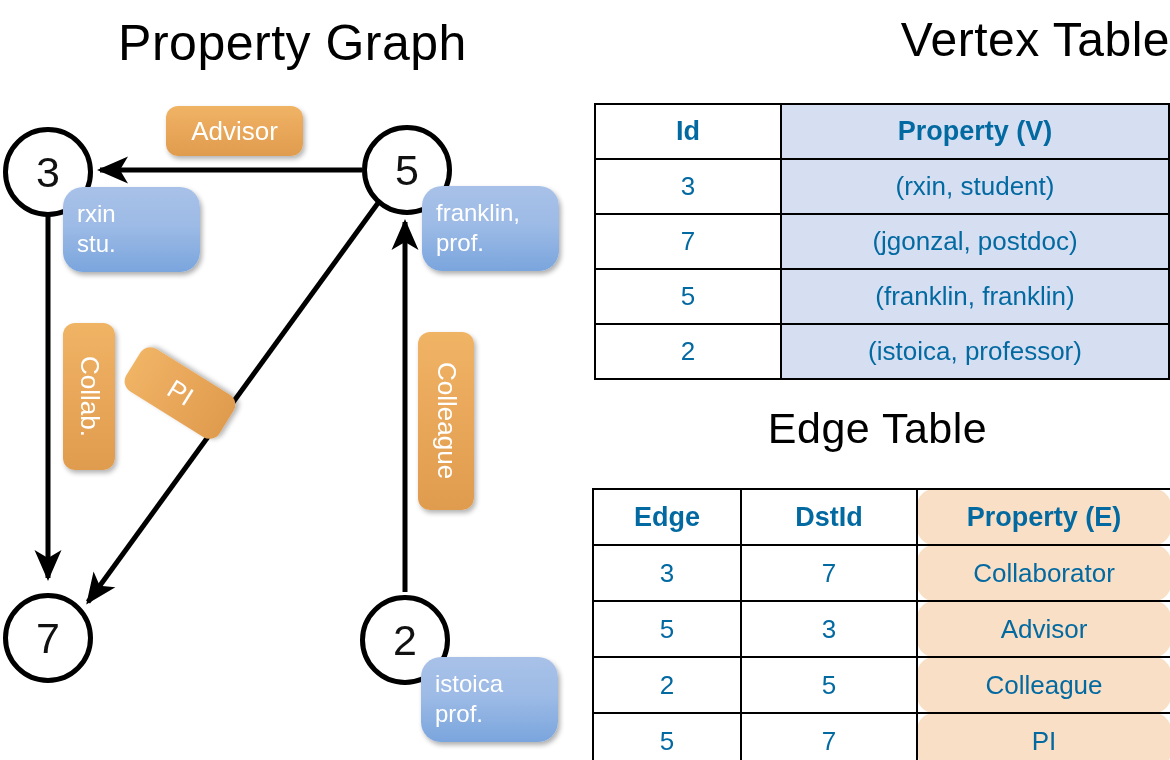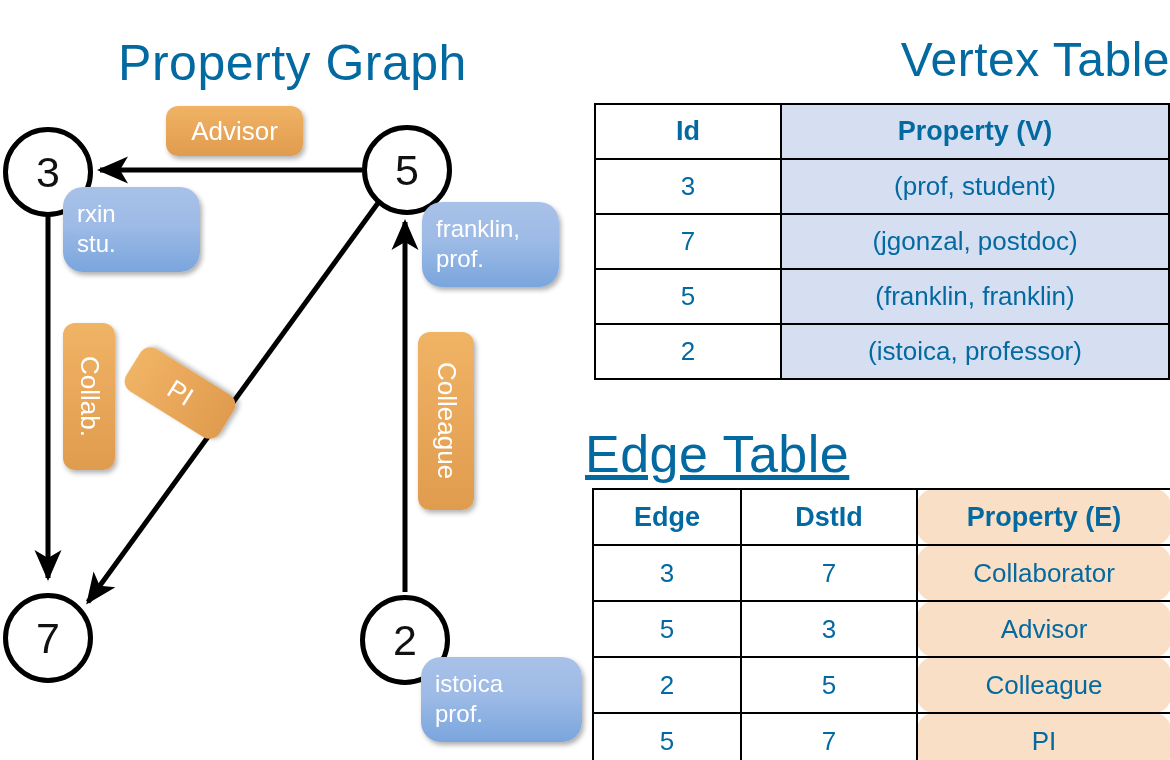--- a/index.html
+++ b/index.html
@@ -14,42 +14,41 @@
     overflow: hidden;
     font-family: "Liberation Sans", sans-serif;
     color: #000000;
   }
 
   
   .heading {
     position: absolute;
     font-family: "Liberation Sans", sans-serif;
     font-weight: 300;
-    color: #0369a1;
+    color: #000000;
     white-space: nowrap;
     letter-spacing: 0.5px;
-    margin-top: 20px;
   }
   #title-property-graph {
     left: 0; top: 14px;
     width: 585px;
     text-align: center;
     font-size: 50px;
   }
   #title-vertex-table {
     left: 585px; top: 12px;
     width: 585px;
     text-align: right;
     font-size: 48px;
   }
   #title-edge-table {
     left: 585px; top: 404px;
     width: 585px;
-    font-size: 52px;
-    text-decoration: underline;
+    text-align: center;
+    font-size: 43px;
   }
 
   
   #graph-panel {
     position: absolute;
     left: 0; top: 0;
     width: 585px; height: 760px;
   }
   #graph-edges {
     position: absolute;
@@ -176,33 +175,33 @@
     <span class="node-label">3</span>
   </div>
   <div class="prop-box" style="left:63px; top:187px; width:137px; height:85px;">
     <div>rxin</div>
     <div>stu.</div>
   </div>
 
   <div class="node" style="left:362px; top:125px;">
     <span class="node-label">5</span>
   </div>
-  <div class="prop-box" style="left:422px; top:186px; width:137px; height:85px;margin-top:16px;">
+  <div class="prop-box" style="left:422px; top:186px; width:137px; height:85px;">
     <div>franklin,</div>
     <div>prof.</div>
   </div>
 
   <div class="node" style="left:3px; top:593px;">
     <span class="node-label">7</span>
   </div>
 
   <div class="node" style="left:360px; top:595px;">
     <span class="node-label">2</span>
   </div>
-  <div class="prop-box" style="left:421px; top:657px; width:161px; height:85px;">
+  <div class="prop-box" style="left:421px; top:657px; width:137px; height:85px;">
     <div>istoica</div>
     <div>prof.</div>
   </div>
 
   <div class="edge-box" style="left:166px; top:106px; width:137px; height:50px;">
     <span>Advisor</span>
   </div>
 
   <div class="edge-box vert" style="left:63px; top:323px; width:52px; height:147px;">
     <span>Collab.</span>
@@ -224,21 +223,21 @@
     </colgroup>
   <thead>
     <tr>
       <th class="cell-white">Id</th>
       <th class="cell-blue">Property (V)</th>
     </tr>
   </thead>
   <tbody>
     <tr>
       <td class="cell-white">3</td>
-      <td class="cell-blue">(prof, student)</td>
+      <td class="cell-blue">(rxin, student)</td>
     </tr>
     <tr>
       <td class="cell-white">7</td>
       <td class="cell-blue">(jgonzal, postdoc)</td>
     </tr>
     <tr>
       <td class="cell-white">5</td>
       <td class="cell-blue">(franklin, franklin)</td>
     </tr>
     <tr>

